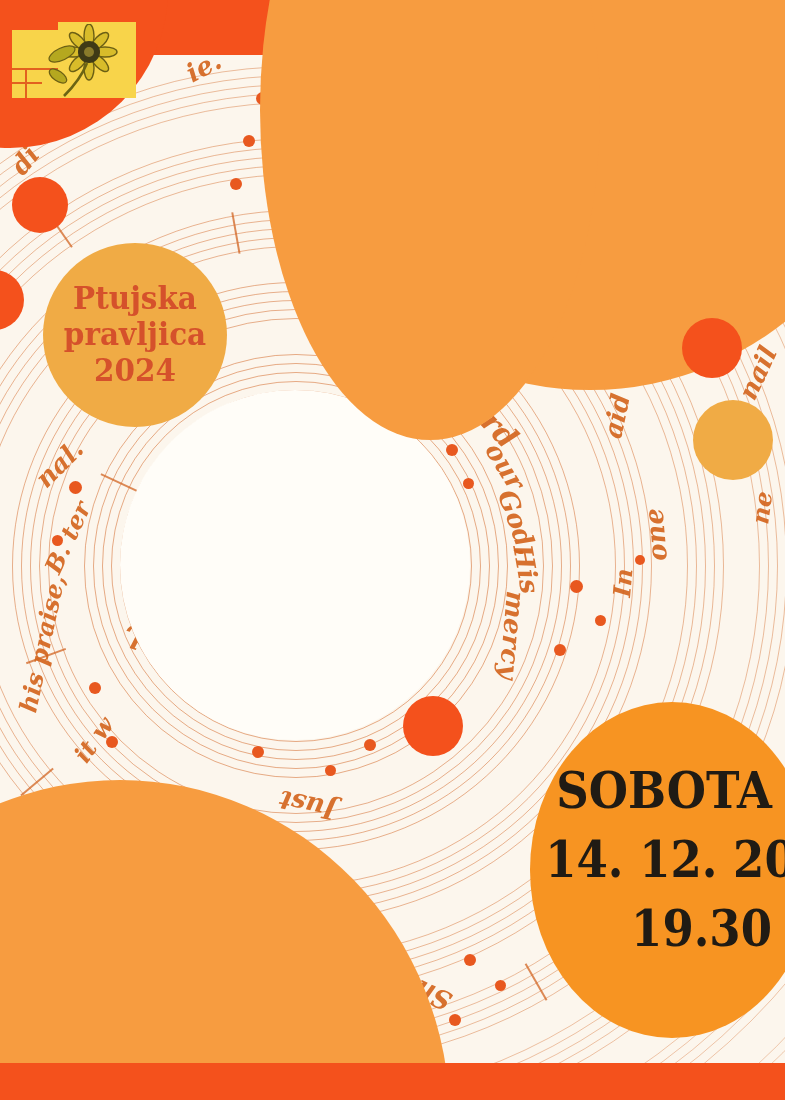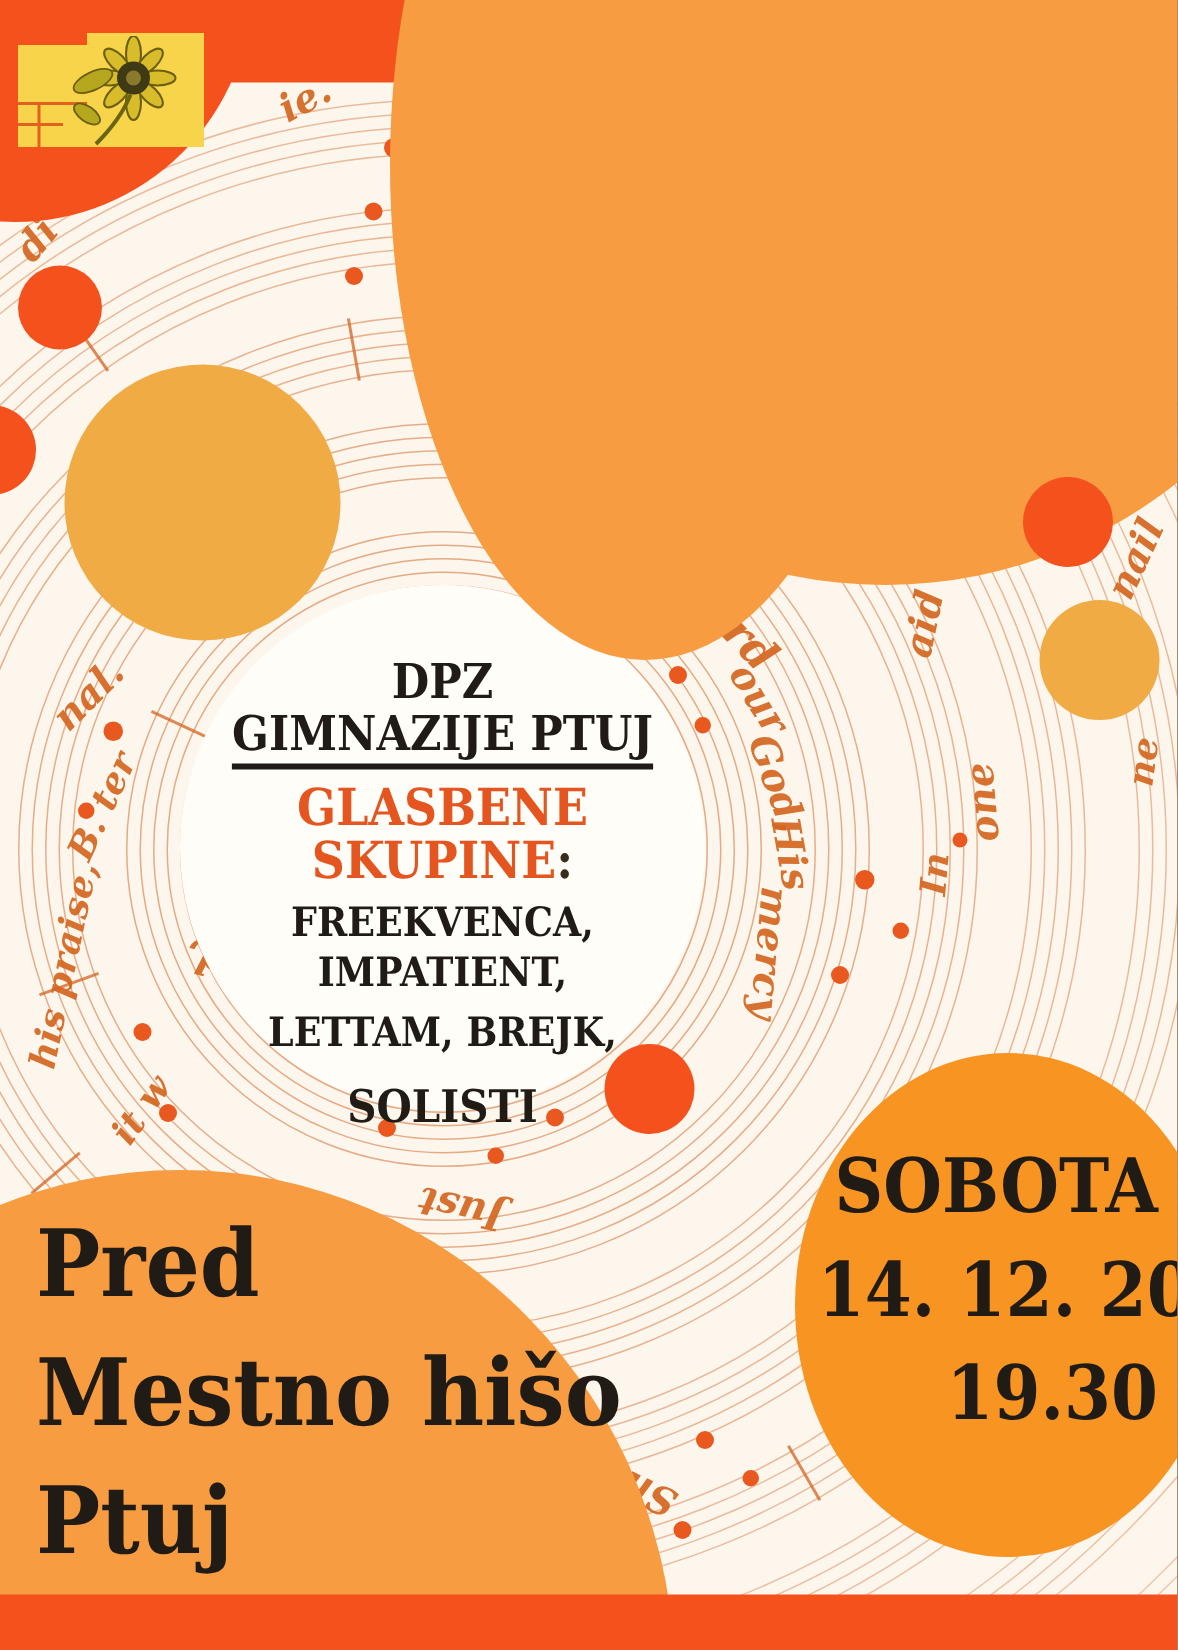--- a/index.html
+++ b/index.html
@@ -206,39 +206,27 @@
       </g>
       <circle cx="47" cy="28" r="11" fill="#3F3A16"></circle>
       <circle cx="47" cy="28" r="5" fill="#8A7B2A"></circle>
       <path d="M45 39 C40 52 32 62 22 72" stroke="#6B6414" stroke-width="2.6" fill="none"></path>
       <ellipse cx="20" cy="30" rx="14" ry="6" transform="rotate(-25 20 30)" fill="#B5A81F" stroke="#6B5F14" stroke-width="1.2"></ellipse>
       <ellipse cx="16" cy="52" rx="10" ry="5" transform="rotate(35 16 52)" fill="#B5A81F" stroke="#6B5F14" stroke-width="1.2"></ellipse>
     </svg>
   </div>
 
 
-
-  <div class="program">
-    <div class="p-line p-dpz">DPZ</div>
-    <div class="p-line p-school">
-      <span>GIMNAZIJE PTUJ</span>
-    </div>
-    <div class="p-line p-groups">
-      <span>GLASBENE SKUPINE</span><span class="colon">:</span>
-    </div>
-    <div class="p-line p-bands">FREEKVENCA, IMPATIENT,</div>
-    <div class="p-line p-bands">LETTAM, BREJK,</div>
-    <div class="p-line p-solo">SOLISTI</div>
+  <div class="badge-text">
+    <div>Ptujska</div>
+    <div>pravljica</div>
+    <div>2024</div>
   </div>
 
-  <div class="venue">
-    <div>Pred</div>
-    <div>Mestno hišo</div>
-    <div>Ptuj</div>
-  </div>
+
 
   <div class="datetime">
     <div>SOBOTA</div>
     <div>14. 12. 2024</div>
     <div>19.30</div>
   </div>
 
 </div>
 
 </body></html>

